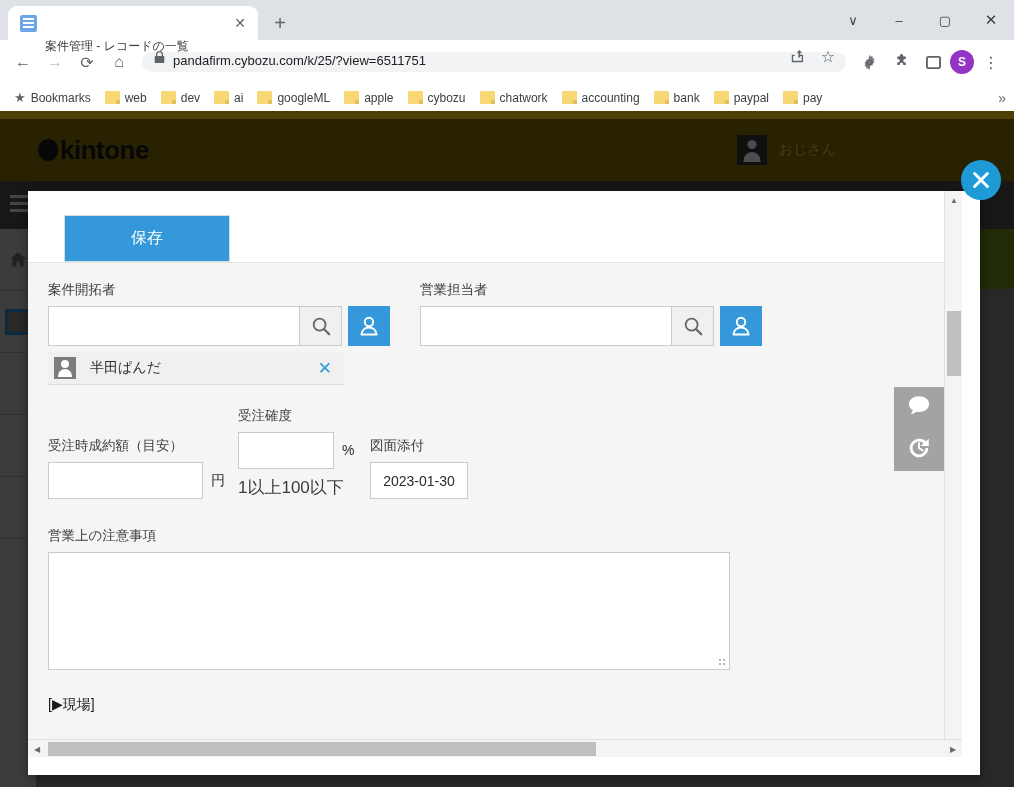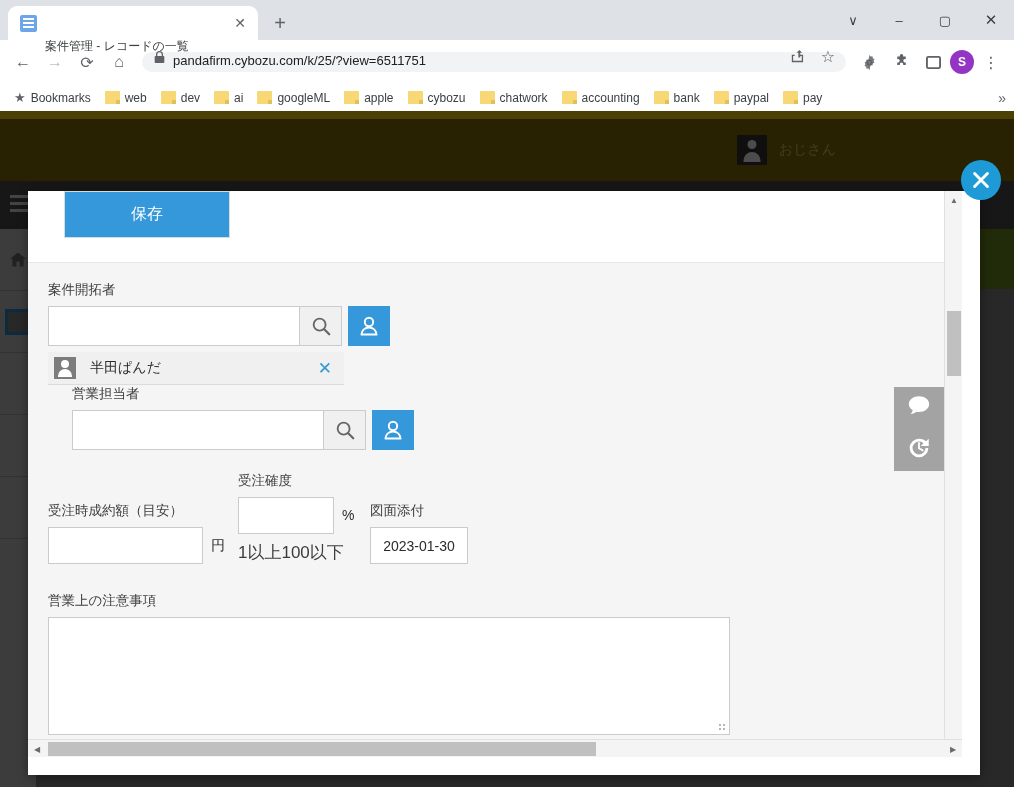--- a/index.html
+++ b/index.html
@@ -195,36 +195,36 @@
     align-items: center; justify-content: center; z-index: 40;
   }
   .modal-close svg { width: 22px; height: 22px; }
 
   .modal-inner {
     position: absolute; left: 0; top: 0; width: 934px; height: 566px;
     overflow: hidden;
   }
   .toolbar-zone {
     height: 72px; background: #fff; border-bottom: 1px solid #e3e7e8;
-    display: flex; align-items: flex-start; padding-left: 36px;
+    display: flex; align-items: flex-end; padding-left: 36px;
   }
   .save-btn {
     width: 166px; height: 47px; background: #3498db; border: 1px solid #d7dcdd;
     color: #fff; font-size: 16px; display: flex; align-items: center;
     justify-content: center;
   }
 
   .form-zone {
     background: #f5f5f5; padding: 18px 36px 0 20px;
     height: 494px; position: relative;
   }
   .fld-label {
     font-size: 13.5px; color: #3c3c3c; margin-bottom: 7px;
   }
-  .row { display: flex; flex-direction: column; }
+  .row { display: flex; }
   .col-left { width: 348px; }
   .col-right { width: 348px; margin-left: 24px; }
 
   .picker {
     display: flex; align-items: stretch; height: 40px;
   }
   .picker-input {
     width: 251px; background: #fff; border: 1px solid #c8ccce;
     border-right: none; height: 40px;
   }
@@ -427,20 +427,24 @@
       <span class="folder"></span>
       <span>pay</span>
     </div>
     <div class="bm-overflow">»</div>
   </div>
 
   <div class="page">
     <div class="kt-topstrip"></div>
 
     <div class="kt-header">
+      <div class="kt-logo">
+        <span class="kt-blob"></span>
+        <span>kintone</span>
+      </div>
       <div class="kt-user">
         <span class="kt-avatar"></span>
         <span class="kt-username">おじさん</span>
       </div>
     </div>
 
     <div class="kt-toolbar">
       <div class="kt-hamburger"></div>
     </div>
 

